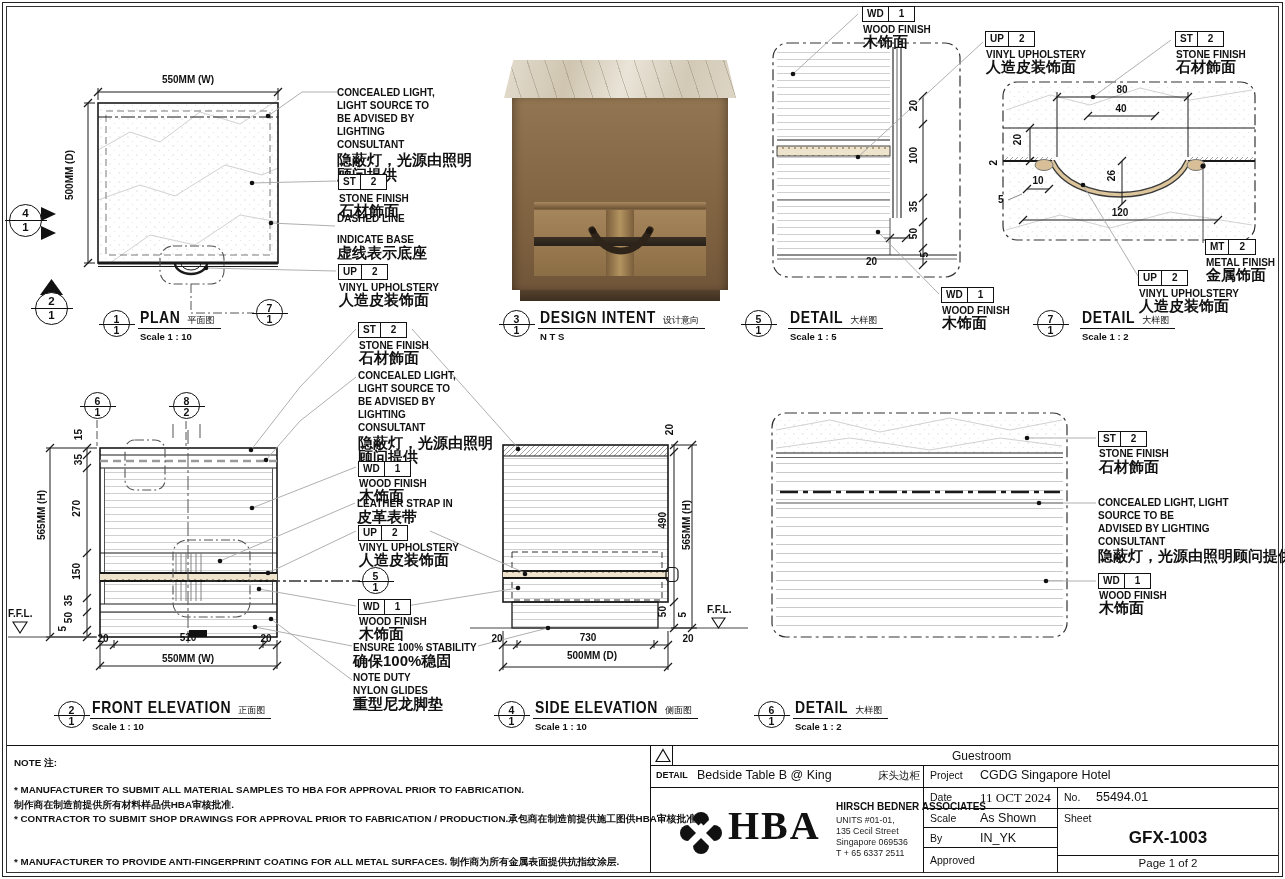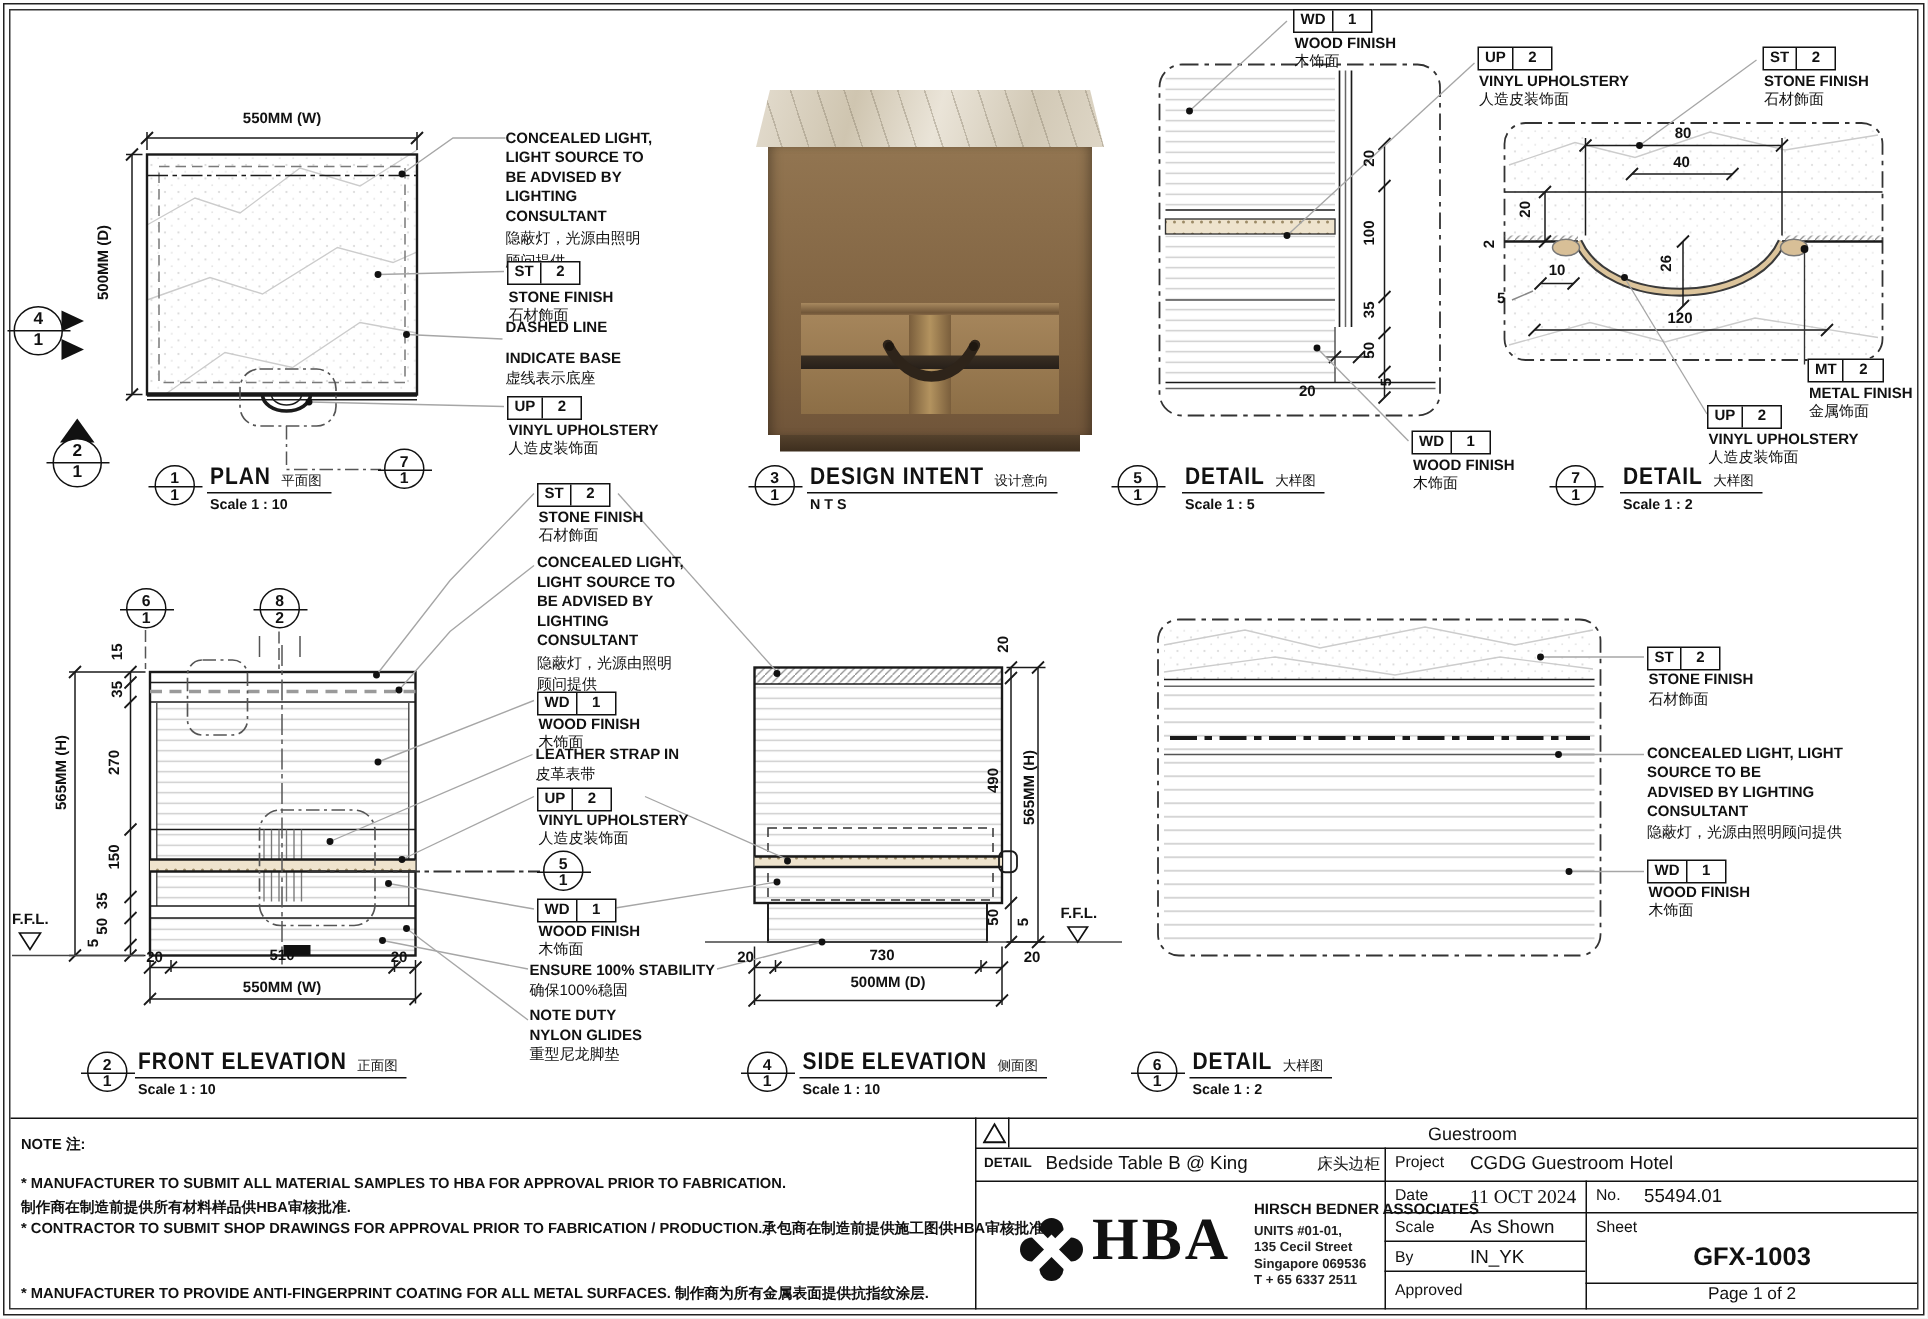--- a/index.html
+++ b/index.html
@@ -4,21 +4,21 @@
 <style>
   html,body{margin:0;padding:0;background:#e8e8e8}
   #sheet{position:relative;width:1285px;height:879px;background:#fff;overflow:hidden;
          font-family:"Liberation Sans",sans-serif;color:#111}
   .frame-outer{position:absolute;inset:2px;border:1.4px solid #222;pointer-events:none}
   .frame-inner{position:absolute;inset:6px;border:1px solid #333;pointer-events:none}
   svg.layer{position:absolute;left:0;top:0}
   .hl,.vl{position:absolute;background:#111}
   
   .ann{position:absolute;font-weight:bold;font-size:10px;line-height:13px;white-space:nowrap}
-  .anncn{position:absolute;font-weight:normal;font-size:10px;line-height:14px;white-space:nowrap}
+  .anncn{position:absolute;font-weight:bold;font-size:15px;line-height:14px;white-space:nowrap}
   .dim{position:absolute;font-weight:bold;font-size:10px;white-space:nowrap}
   .dimc{transform:translateX(-50%)}
   .vdim{position:absolute;font-weight:bold;font-size:10px;white-space:nowrap;
         writing-mode:vertical-rl;transform:rotate(180deg)}
   
   .tag{position:absolute;display:inline-flex;align-items:stretch;border:1.5px solid #111;background:#fff;
        height:14px;font-weight:bold;font-size:10px;line-height:14px}
   .tag .tc{padding:0 4px}
   .tag .tn{padding:0 10px;border-left:1.4px solid #111}
   
@@ -40,21 +40,21 @@
   
   .tb-small{position:absolute;font-size:9px;font-weight:bold;white-space:nowrap}
   .tb-label{position:absolute;font-size:10.5px;white-space:nowrap}
   .tb-val{position:absolute;font-size:12px;font-weight:bold;white-space:nowrap}
   .tb-serif{font-family:"Liberation Serif",serif;font-weight:normal;font-size:13px}
   .tb-sheetno{position:absolute;font-size:17px;font-weight:bold;white-space:nowrap;transform:translateX(-50%)}
   .tb-page{position:absolute;font-size:11.5px;white-space:nowrap;transform:translateX(-50%)}
   .hba-logo-text{position:absolute;font-family:"Liberation Serif",serif;font-weight:bold;font-size:40px;
                  letter-spacing:2px;line-height:1}
   .hba-firm{position:absolute;font-weight:bold;font-size:10px;white-space:nowrap}
-  .hba-addr{position:absolute;font-weight:bold;font-size:8.8px;color:#222;white-space:nowrap}
+  .hba-addr{position:absolute;font-weight:normal;font-size:8.8px;color:#222;white-space:nowrap}
   
   .photo{position:absolute;left:500px;top:52px;width:240px;height:248px}
   .ph-top{position:absolute;left:4px;top:8px;width:232px;height:38px;
           background:linear-gradient(105deg,#e3dcce 0%,#cfc5b0 28%,#eae4d8 52%,#d2c9b6 78%,#ded6c6 100%);
           clip-path:polygon(4% 0,96% 0,100% 100%,0% 100%)}
   .ph-topvein{position:absolute;inset:0;background:repeating-linear-gradient(72deg,transparent 0 16px,rgba(135,125,105,.38) 16px 17px)}
   .ph-body{position:absolute;left:12px;top:46px;width:216px;height:192px;
            background:linear-gradient(180deg,#927551,#7c5f3e 75%,#70553a);
            box-shadow:inset 6px 0 8px -4px rgba(0,0,0,.35), inset -6px 0 8px -4px rgba(0,0,0,.35)}
   .ph-int{position:absolute;left:22px;top:12px;width:172px;height:92px;
@@ -669,21 +669,21 @@
 
 <svg style="position:absolute;left:655px;top:748px" width="16" height="15">
   <path d="M8,1.5 L15,13.5 H1 Z" fill="none" stroke="#111" stroke-width="1.2"></path>
 </svg>
 <div class="tb-label" style="left:952px;top:749px;font-size:12px">Guestroom</div>
 
 <div class="tb-small" style="left:656px;top:770px">DETAIL</div>
 <div class="tb-val" style="left:697px;top:768px;font-weight:normal;font-size:12.5px">Bedside Table B @ King</div>
 <div class="tb-label" style="left:878px;top:769px">床头边柜</div>
 <div class="tb-label" style="left:930px;top:769px">Project</div>
-<div class="tb-val" style="left:980px;top:768px;font-weight:normal;font-size:12.5px">CGDG Guestroom Hotel</div>
+<div class="tb-val" style="left:980px;top:768px;font-weight:normal;font-size:12.5px">CGDG Singapore Hotel</div>
 
 <div class="tb-label" style="left:930px;top:791px">Date</div>
 <div class="tb-val tb-serif" style="left:980px;top:790px">11 OCT 2024</div>
 <div class="tb-label" style="left:1064px;top:791px">No.</div>
 <div class="tb-val" style="left:1096px;top:790px;font-weight:normal;font-size:12.5px">55494.01</div>
 
 <div class="tb-label" style="left:930px;top:812px">Scale</div>
 <div class="tb-val" style="left:980px;top:811px;font-weight:normal;font-size:12.5px">As Shown</div>
 <div class="tb-label" style="left:1064px;top:812px">Sheet</div>
 

